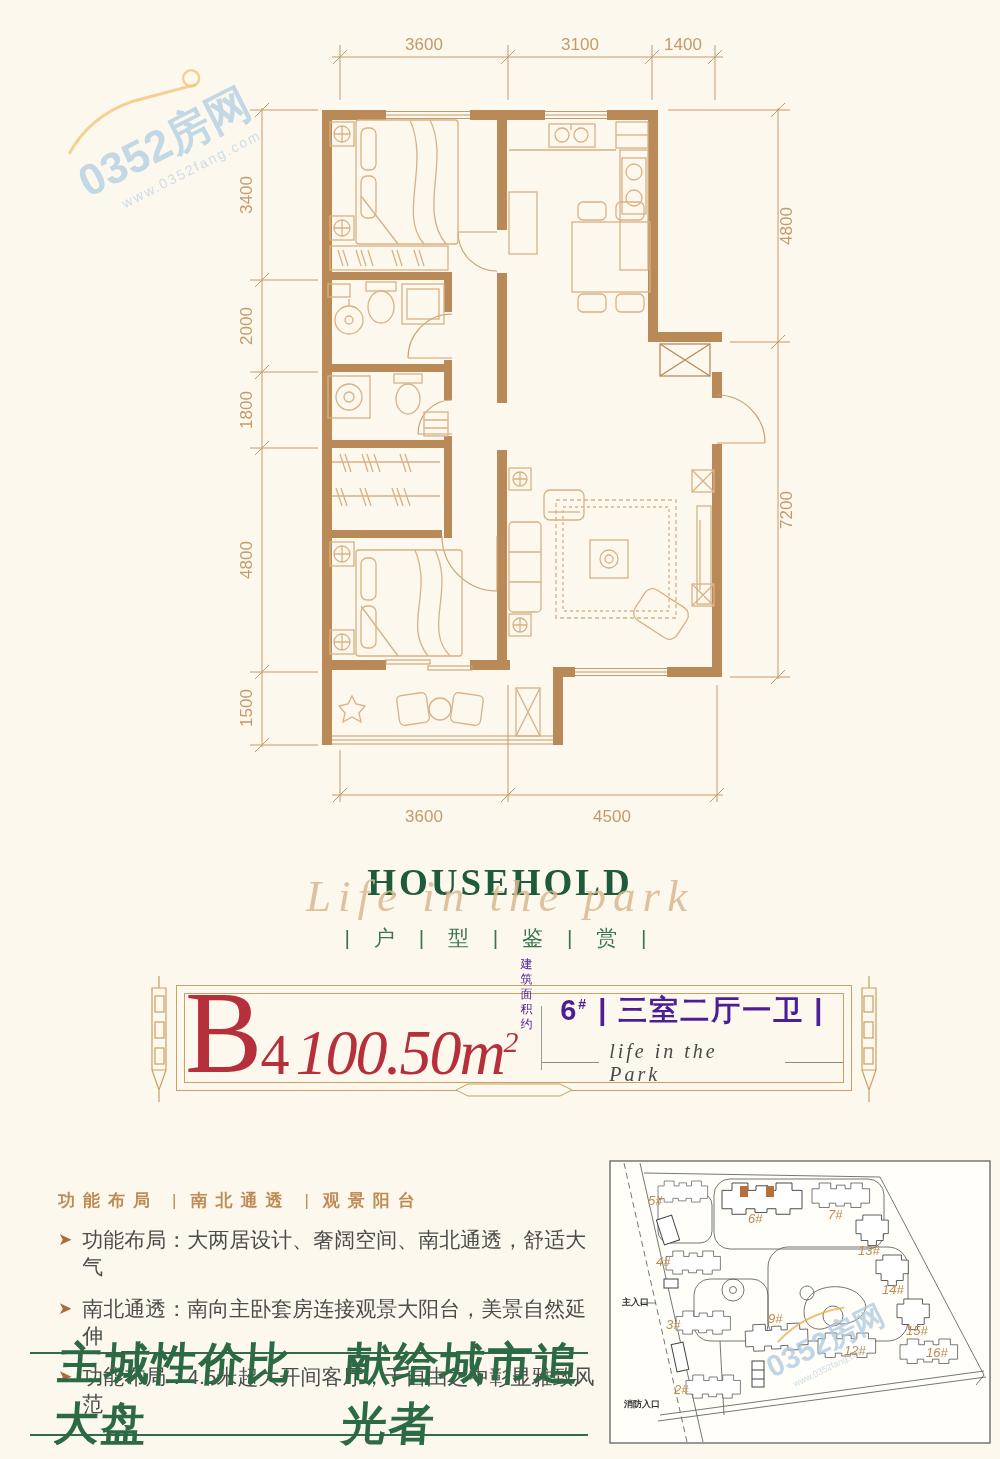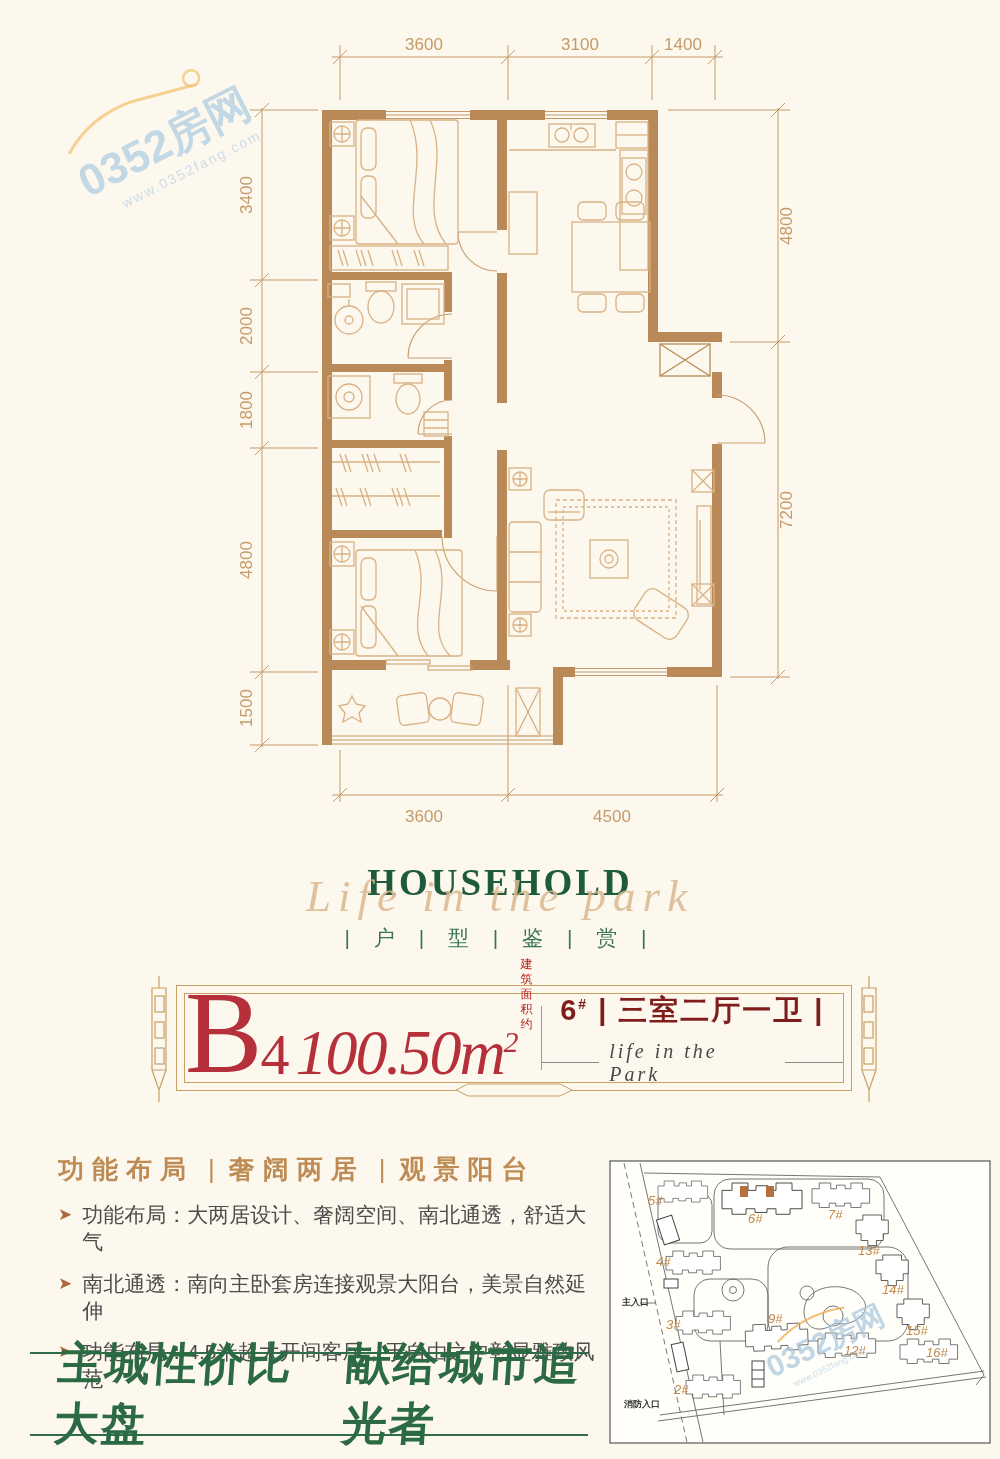--- a/index.html
+++ b/index.html
@@ -29,32 +29,32 @@
   .banner-orn{position:absolute;top:-12px;width:40px;height:130px;}
   .banner-orn.left{left:-38px;}
   .banner-orn.right{right:-38px;transform:scaleX(-1);}
   .banner-hex{position:absolute;left:50%;bottom:-8px;transform:translateX(-50%);width:120px;height:16px;}
   .b-left{flex:1.18;display:flex;align-items:flex-end;justify-content:center;padding-bottom:4px;}
   .b-unit{font-family:"Liberation Serif",serif;font-size:116px;line-height:.78;color:#b5303a;}
   .b-unit-sub{font-family:"Liberation Serif",serif;font-size:58px;line-height:.8;color:#b5303a;margin:0 6px 0 -2px;}
   .b-area{font-family:"Liberation Serif",serif;font-style:italic;font-size:64px;line-height:.8;
           color:#b5303a;letter-spacing:-2px;}
   .b-area sup{font-size:30px;}
-  .b-note{color:#b91c1c;font-size:12px;line-height:1.25;margin:8px 0 46px 4px;letter-spacing:1px;}
+  .b-note{color:#4c1d95;font-size:12px;line-height:1.25;margin:8px 0 46px 4px;letter-spacing:1px;}
   .b-div{width:1px;background:#9a9a9a;margin:12px 0;}
   .b-right{flex:1;display:flex;flex-direction:column;align-items:center;justify-content:center;gap:9px;}
-  .b-line1{color:#7f1d1d;font-size:29px;font-weight:bold;letter-spacing:2px;}
+  .b-line1{color:#4c1d95;font-size:29px;font-weight:bold;letter-spacing:2px;}
   .b-line1 sup{font-size:14px;}
   .b-line2{display:flex;align-items:center;gap:10px;color:#4a4a4a;}
   .b-dash{width:58px;height:1px;background:#8a8a8a;}
   .b-tag{font-family:"Liberation Serif",serif;font-style:italic;font-size:20px;letter-spacing:3px;}
 
   
   .features{position:absolute;left:58px;top:1152px;width:545px;}
-  .f-head{display:flex;align-items:center;color:#bf8b55;font-weight:bold;font-size:26px;letter-spacing:8px;}
+  .f-head{display:flex;align-items:center;color:#bf8b55;font-weight:bold;font-size:17px;letter-spacing:8px;margin-top:37px;}
   .f-pipe{margin:0 14px;font-weight:normal;letter-spacing:0;}
   .f-item{display:flex;align-items:flex-start;gap:10px;color:#4c4c4c;font-size:21px;margin-top:14px;line-height:1.3;}
   .f-item:first-of-type{margin-top:38px;}
   .f-bullet{color:#ad6a3e;font-size:17px;line-height:1.6;}
 
   
   .slogan{position:absolute;left:30px;top:1352px;width:558px;height:84px;
           border-top:2px solid #2e6d47;border-bottom:2px solid #2e6d47;
           display:flex;align-items:center;gap:44px;padding-left:26px;box-sizing:border-box;}
   .slogan span{font-family:"Liberation Serif",serif;font-weight:bold;font-size:45px;color:#2b6a43;
@@ -322,21 +322,21 @@
           <span class="b-dash"></span>
         </div>
       </div>
     </div>
   </div>
 
   <div class="features">
     <div class="f-head">
       <span>功能布局</span>
       <span class="f-pipe">|</span>
-      <span>奢阔两居</span>
+      <span>南北通透</span>
       <span class="f-pipe">|</span>
       <span>观景阳台</span>
     </div>
     <div class="f-item">
       <span class="f-bullet">➤</span>
       <span>功能布局：大两居设计、奢阔空间、南北通透，舒适大气</span>
     </div>
     <div class="f-item">
       <span class="f-bullet">➤</span>
       <span>南北通透：南向主卧套房连接观景大阳台，美景自然延伸</span>

